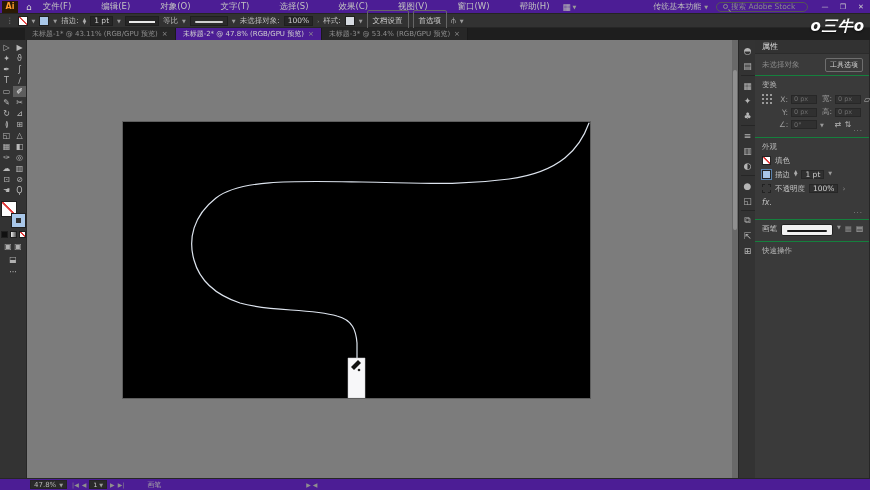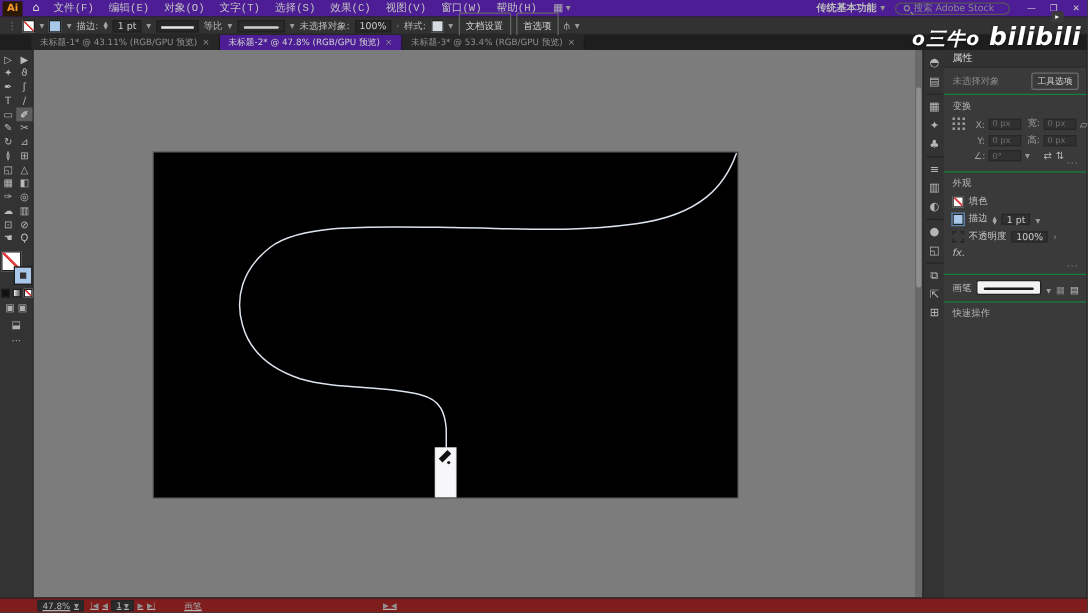--- a/index.html
+++ b/index.html
@@ -6,25 +6,25 @@
   html,body { width:870px; height:490px; overflow:hidden; background:#262626;
     font-family:"DejaVu Sans","Liberation Sans",sans-serif; color:#c8c8c8; }
   .app { position:relative; width:870px; height:490px; }
 
   
   .titlebar { position:absolute; top:0; left:0; right:0; height:14px; background:#4c1d95;
     display:flex; align-items:center; font-size:8.5px; color:#c2c2c2; border-bottom:1px solid #242424; }
   .ai-logo { width:16px; height:12px; margin-left:2px; background:#2a1a05; color:#ff9a2e;
     font-weight:bold; font-size:8px; display:flex; align-items:center; justify-content:center; }
   .home-ic { margin:0 6px 0 8px; font-size:9px; color:#d8d8d8; }
-  .menu-items { display:flex; gap:2px;font-family:Liberation Mono, monospace; }
+  .menu-items { display:flex; gap:20px; }
   .menu-item { padding:0 5px; white-space:nowrap; cursor:default; }
   .ws-grid-btn { margin-left:8px; display:flex; align-items:center; gap:2px; color:#b5b5b5; }
   .titlebar-right { margin-left:auto; display:flex; align-items:center; gap:8px; }
-  .workspace { display:flex; gap:3px; align-items:center; font-size:8px; color:#bdbdbd;font-weight:bold; }
+  .workspace { display:flex; gap:3px; align-items:center; font-size:8px; color:#bdbdbd; }
   .searchbox { display:flex; align-items:center; gap:3px; border:1px solid #555; border-radius:7px;
     height:10px; padding:0 6px; font-size:7.5px; color:#8b8b8b; min-width:92px; }
   .mag { width:5px; height:5px; border:1px solid #8b8b8b; border-radius:50%; position:relative; }
   .mag::after { content:""; position:absolute; width:3px; height:1px; background:#8b8b8b;
     transform:rotate(45deg); left:4px; top:5px; }
   .win-controls { display:flex; }
   .win-btn { width:18px; height:13px; display:flex; align-items:center; justify-content:center;
     font-size:7px; color:#cfcfcf; }
 
   
@@ -109,38 +109,38 @@
   .section-title { color:#b5b5b5; margin-bottom:4px; }
   .trow { display:flex; align-items:center; gap:3px; margin-bottom:3px; }
   .tlabel { color:#9f9f9f; width:9px; text-align:right; }
   .tfield { width:26px; height:9px; background:#303030; border:1px solid #272727; color:#6f6f6f;
     display:flex; align-items:center; padding-left:2px; font-size:6.5px; }
   .refgrid { display:grid; grid-template-columns:repeat(3,3px); grid-auto-rows:3px; gap:1px;
     margin-right:2px; }
   .refgrid i { width:2px; height:2px; background:#9a9a9a; }
   .more-dots { position:absolute; right:6px; bottom:2px; color:#9a9a9a; letter-spacing:1px; font-size:7px; }
   .flip-ic { font-size:8px; color:#b5b5b5; }
-  .app-row { display:flex; align-items:flex-end; gap:4px; margin-bottom:4px; }
+  .app-row { display:flex; align-items:flex-start; gap:4px; margin-bottom:4px; }
   .sw-sm { width:9px; height:9px; border:1px solid #222; background:#fff; position:relative; }
   .sw-sm.none::after { content:""; position:absolute; inset:0;
     background:linear-gradient(to top right, transparent 42%, #e23c3c 46%, #e23c3c 58%, transparent 62%); }
   .sw-sm.blue { background:#a9c7e9; outline:1px solid #5a82ad; }
   .opacity-box { background:#303030; border:1px solid #272727; padding:0 3px; height:9px;
     display:flex; align-items:center; color:#cfcfcf; }
   .fx { font-style:italic; color:#bdbdbd; font-size:8px; }
   .brush-preview { width:52px; height:12px; background:#f2f2f2; border:1px solid #222;
     border-radius:2px; position:relative; }
   .brush-preview::after { content:""; position:absolute; left:5px; right:5px; top:5px; height:2px;
     background:#1a1a1a; border-radius:2px; }
   .dim { color:#8a8a8a; }
 
   
-  .statusbar { position:absolute; left:0; right:0; bottom:0; height:12px; background:#7f1d1d;
+  .statusbar { position:absolute; left:0; right:0; bottom:0; height:12px; background:#4c1d95;
     border-top:1px solid #262626; display:flex; align-items:center; gap:5px; font-size:7px;
-    color:#b5b5b5; padding-left:30px;text-decoration:underline; }
+    color:#b5b5b5; padding-left:30px; }
   .sb-zoom { display:flex; gap:3px; align-items:center; background:#2a2a2a; border:1px solid #242424;
     padding:0 3px; height:9px; }
   .sb-nav { display:flex; gap:3px; align-items:center; color:#8f8f8f; font-size:6px; }
   .sb-num { background:#2a2a2a; border:1px solid #242424; padding:0 3px; height:9px;
     display:flex; align-items:center; gap:2px; color:#cfcfcf; }
   .sb-tool { margin-left:18px; color:#a8a8a8; }
   .sb-arrows { margin-left:140px; font-size:6px; color:#8f8f8f; }
 
   
   .watermark { position:absolute; top:17px; right:5px; z-index:50; display:flex; align-items:flex-end;
@@ -421,19 +421,15 @@
       </span>
       <span>▶</span>
       <span>▶|</span>
     </div>
     <span class="sb-tool">画笔</span>
     <span class="sb-arrows">▶ ◀</span>
   </div>
 
   <div class="watermark">
     <span class="wm-name">o三牛o</span>
-    <span class="wm-logo">
-      <span>bilibili</span>
-      <span class="wm-badge">▸</span>
-    </span>
   </div>
 
 </div>
 
 </body></html>

